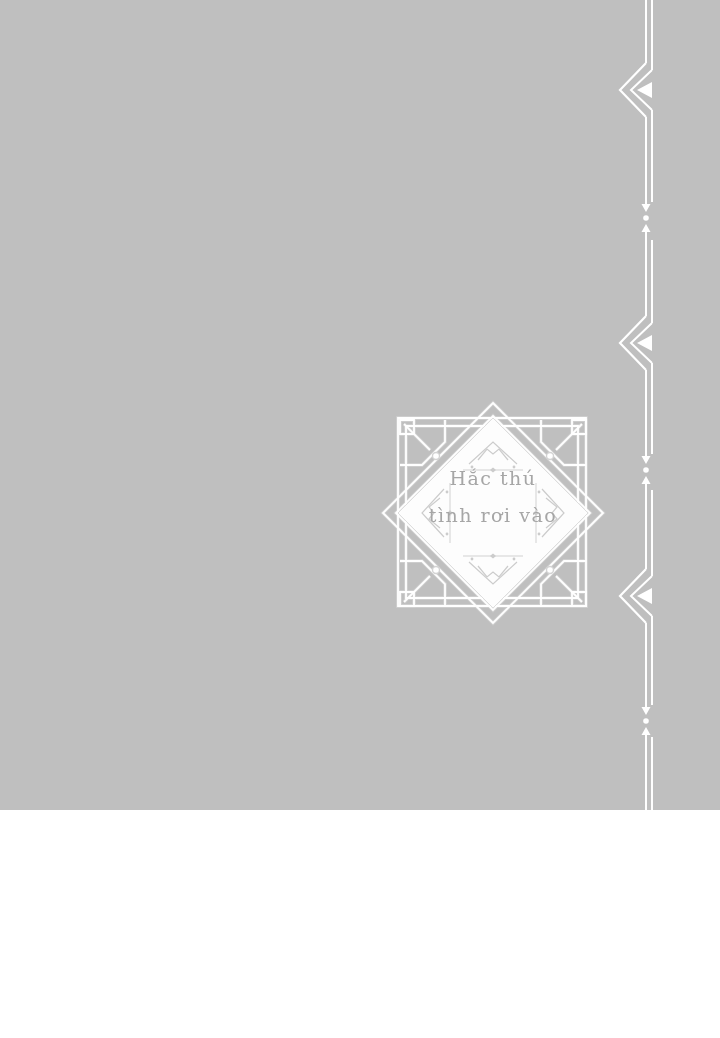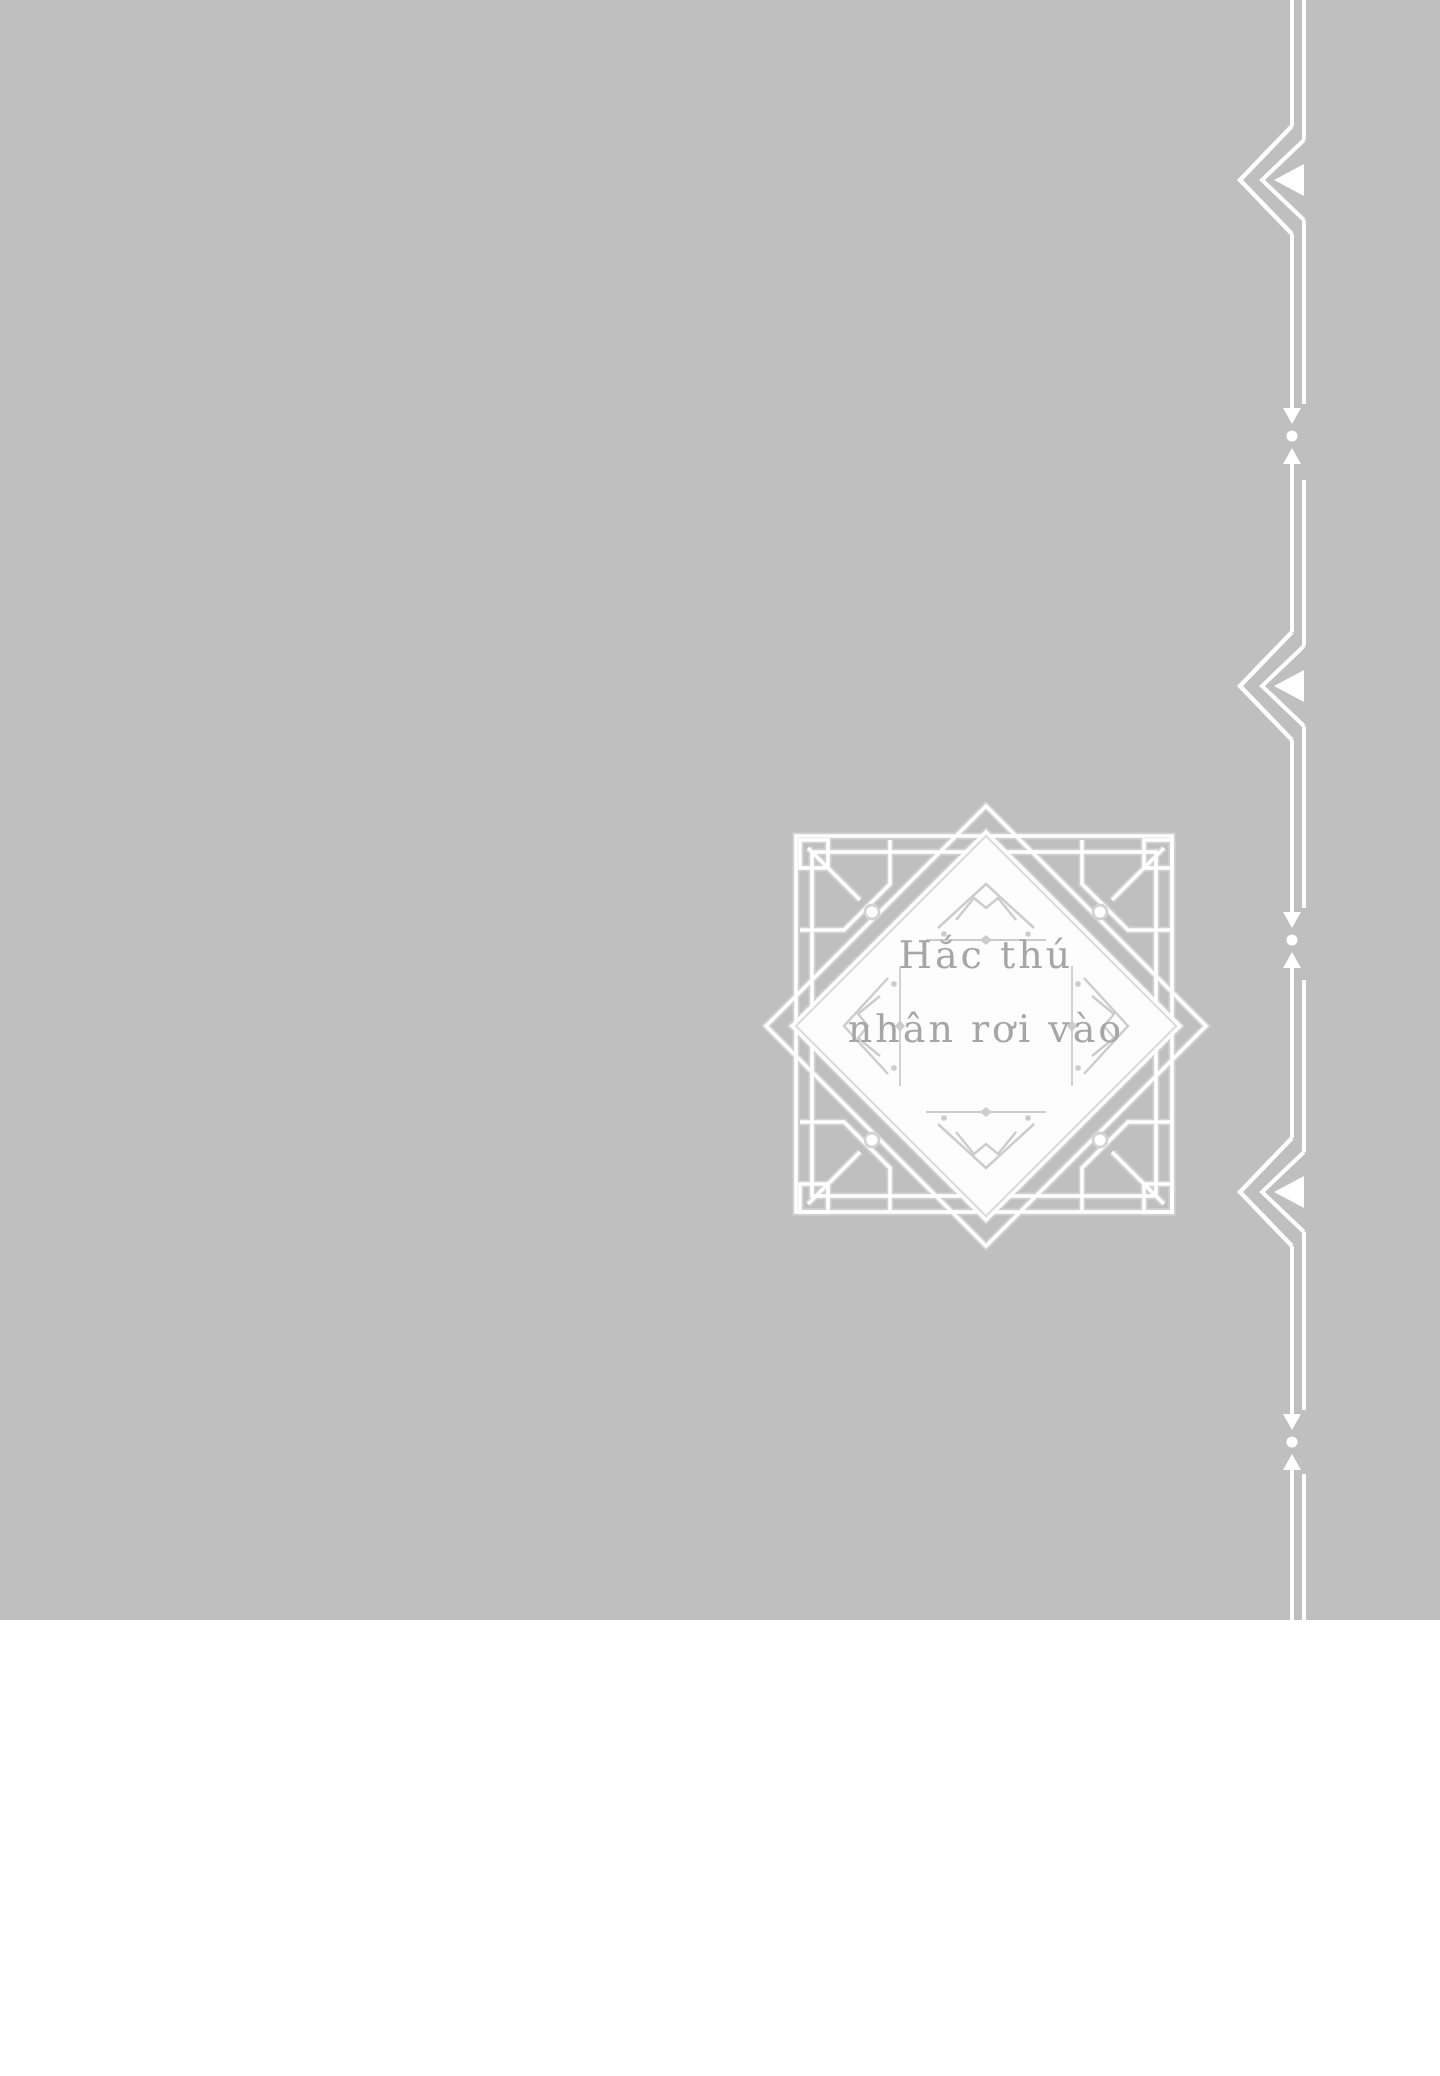--- a/index.html
+++ b/index.html
@@ -133,17 +133,17 @@
     <g stroke="#cccccc" stroke-width="1.2" fill="none">
       <use href="#tip"></use>
       <use href="#tip" transform="rotate(90 120 120)"></use>
       <use href="#tip" transform="rotate(180 120 120)"></use>
       <use href="#tip" transform="rotate(270 120 120)"></use>
     </g>
   </svg>
 
   <div class="chapter-title" style="color: rgb(166, 166, 166);">
     <span class="line">Hắc thú</span>
-    <span class="line">nhân rơi vào</span>
+    <span class="line">tình rơi vào</span>
   </div>
 
   <div class="bottom-strip" style="background: rgb(255, 255, 255);"></div>
 </div>
 
 </body></html>

